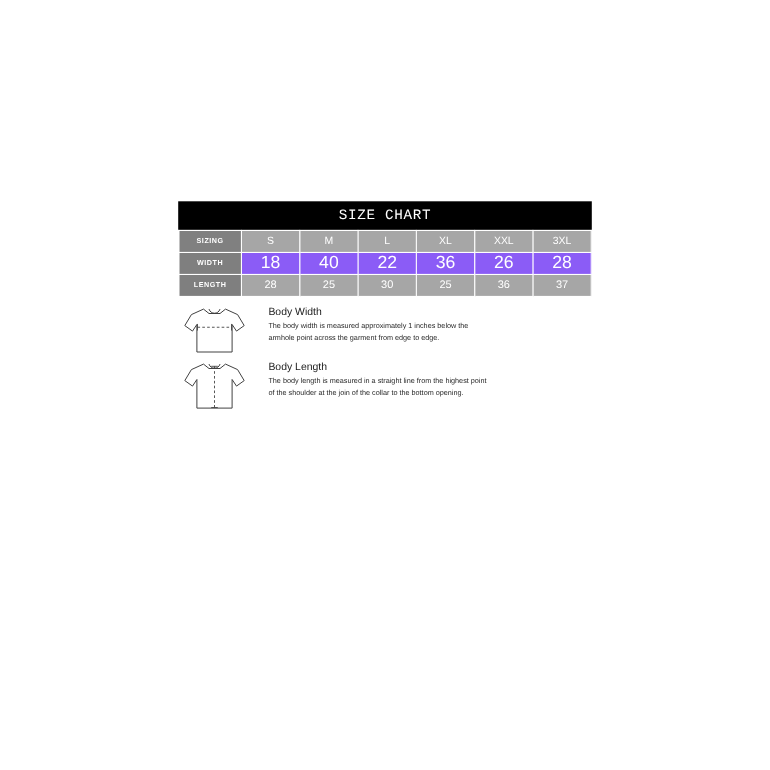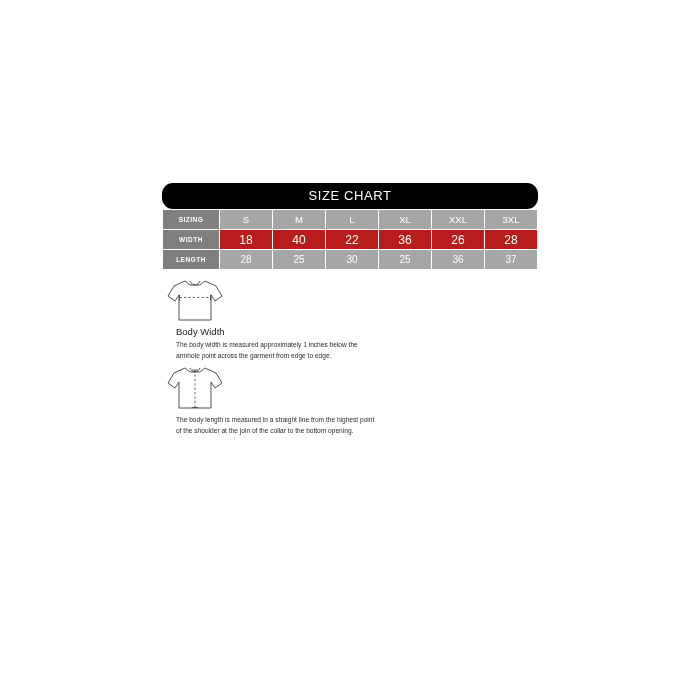--- a/index.html
+++ b/index.html
@@ -23,22 +23,21 @@
   }
 
   
   .chart-title-bar {
     background: #000000;
     color: #ffffff;
     text-align: center;
     font-size: 13px;
     letter-spacing: 0.6px;
     padding: 5px 0 6px 0;
-    font-family: Liberation Sans, sans-serif;
-    border-radius: 11px;
+    font-family: Liberation Mono, monospace;
   }
 
   table.size-table {
     border-collapse: collapse;
     width: 376px;
     table-layout: fixed;
   }
   table.size-table td, table.size-table th {
     border: 1px solid #ffffff;
     text-align: center;
@@ -62,41 +61,40 @@
     font-weight: normal;
   }
   .row-label {
     background: #7f7f7f;
     color: #ffffff;
     font-size: 6.5px;
     letter-spacing: 0.5px;
     font-weight: bold;
   }
   .cell-width {
-    background: #b91c1c;
+    background: #8b5cf6;
     color: #ffffff;
-    font-size: 12px;
+    font-size: 16px;
   }
   .cell-length {
     background: #a6a6a6;
     color: #ffffff;
     font-size: 10px;
   }
 
   
   .info-block {
     margin-top: 6px;
     position: relative;
     width: 376px;
   }
   .info-row {
     display: flex;
     align-items: flex-start;
     margin-bottom: 2px;
-    flex-direction: column;
   }
   .shirt-wrap {
     width: 66px;
     min-width: 66px;
     padding-left: 2px;
   }
   .info-text {
     padding-left: 14px;
     padding-top: 2px;
   }
@@ -174,18 +172,19 @@
     <div class="info-row">
       <div class="shirt-wrap">
         <svg class="shirt" width="62" height="50" viewBox="0 0 62 50" aria-hidden="true">
           <path d="M21 5 L10 10 L4 20 L11 25 L15 19 L15 45 L47 45 L47 19 L51 25 L58 20 L52 10 L41 5 L36 9 L26 9 Z" fill="#ffffff" stroke="#3f3f3f" stroke-width="0.9" stroke-linejoin="round"></path>
           <path d="M26 5 C27.5 10, 34.5 10, 36 5" fill="none" stroke="#3f3f3f" stroke-width="0.9"></path>
           <line x1="31" y1="7" x2="31" y2="44.5" stroke="#3f3f3f" stroke-width="0.8" stroke-dasharray="2.4 2"></line>
           <path d="M28 7 L34 7 M28 44.5 L34 44.5" stroke="#3f3f3f" stroke-width="0.8"></path>
         </svg>
       </div>
       <div class="info-text">
+        <div class="info-title">Body Length</div>
         <div class="info-desc">The body length is measured in a straight line from the highest point of the shoulder at the join of the collar to the bottom opening.</div>
       </div>
     </div>
 
   </div>
 </div>
 
 </body></html>

